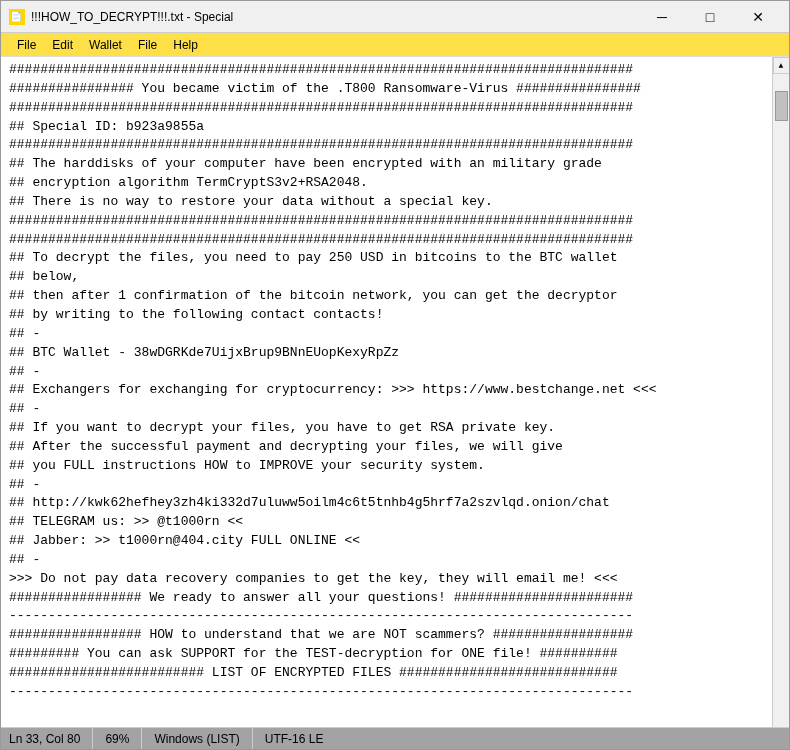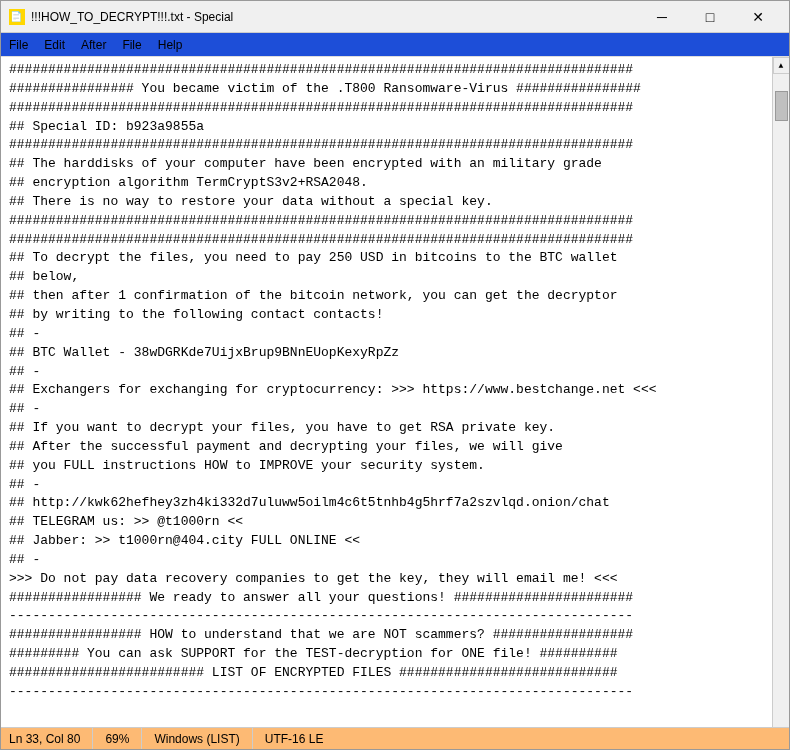--- a/index.html
+++ b/index.html
@@ -67,24 +67,24 @@
       cursor: pointer;
       display: flex;
       align-items: center;
       justify-content: center;
       font-size: 14px;
       color: #000;
     }
 
     .menu-bar {
       height: 24px;
-      background: #1d4ed8;
-      display: flex;
-      align-items: center;
-      padding: 0 0;
+      background: #fde047;
+      display: flex;
+      align-items: center;
+      padding: 0 8px;
       border-bottom: 1px solid #ddd;
       font-family: 'Segoe UI', Arial, sans-serif;
       font-size: 12px;
     }
 
     .menu-item {
       padding: 2px 8px;
       cursor: pointer;
       color: #000;
     }
@@ -133,21 +133,21 @@
       font-family: 'Courier New', Courier, monospace;
       font-size: 13px;
       line-height: 1.45;
       color: #000;
       white-space: pre;
       background: white;
     }
 
     .status-bar {
       height: 22px;
-      background: #fdba74;
+      background: #a3a3a3;
       border-top: 1px solid #ccc;
       display: flex;
       align-items: center;
       padding: 0 8px;
       font-family: 'Segoe UI', Arial, sans-serif;
       font-size: 12px;
       color: #000;
       gap: 0;
     }
 
@@ -178,21 +178,21 @@
     <div class="title-bar-buttons">
       <button class="tb-btn">─</button>
       <button class="tb-btn">□</button>
       <button class="tb-btn close">✕</button>
     </div>
   </div>
 
   <div class="menu-bar">
     <span class="menu-item">File</span>
     <span class="menu-item">Edit</span>
-    <span class="menu-item">After</span>
+    <span class="menu-item">Wallet</span>
     <span class="menu-item">File</span>
     <span class="menu-item">Help</span>
   </div>
 
   <div class="editor-area">
     <div class="text-content">################################################################################
 ################ You became victim of the .T800 Ransomware-Virus ################
 ################################################################################
 ## Special ID: b923a9855a
 ################################################################################

